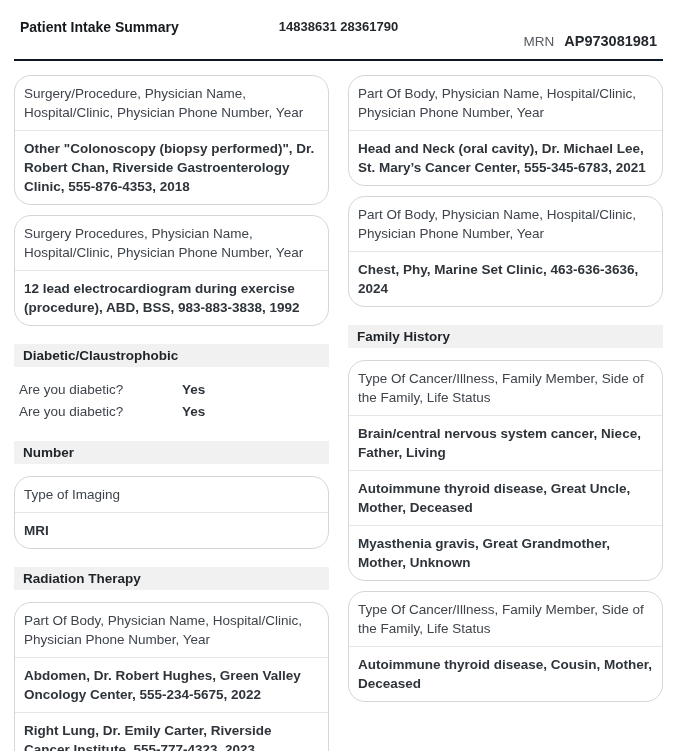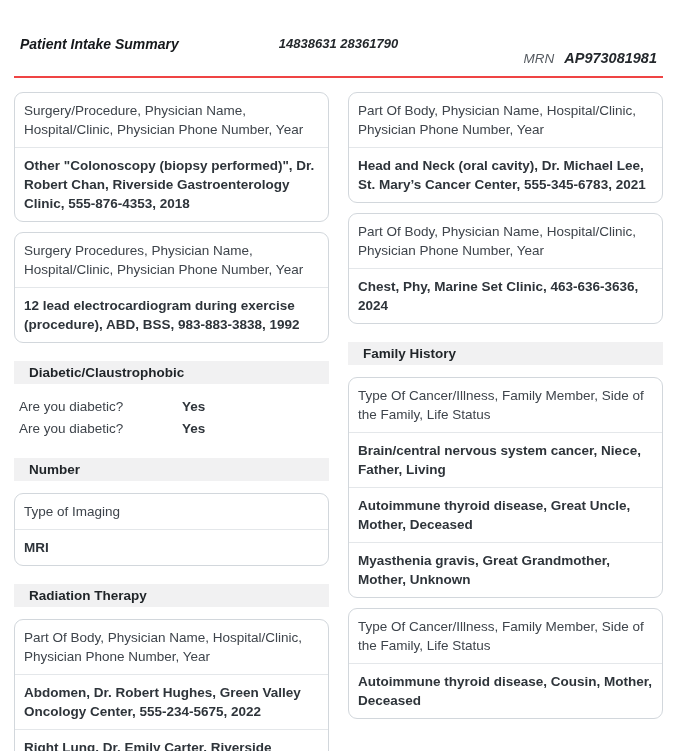--- a/index.html
+++ b/index.html
@@ -13,23 +13,22 @@
     overflow: hidden;
   }
   .page { padding: 0 14px; }
 
   
   .topbar {
     position: relative;
     display: flex;
     align-items: center;
     justify-content: space-between;
-    padding: 21px 6px 10px 6px;
-    border-bottom: 2px solid #ef4444;
-    font-style: italic;
+    padding: 4px 6px 10px 6px;
+    border-bottom: 2px solid #0f172a;
   }
   .topbar .title {
     font-weight: 700;
     font-size: 14px;
     color: #16191c;
   }
   .topbar .ids {
     position: absolute;
     left: 0; right: 0;
     text-align: center;
@@ -42,40 +41,40 @@
   .topbar .mrn-label { color: #565b61; font-size: 13.5px; font-weight: 400; margin-top: 30px; }
   .topbar .mrn-value { font-weight: 700; font-size: 14.5px; color: #24282c; }
 
   
   .columns { display: flex; gap: 19px; margin-top: 14px; }
   .col { flex: 1; min-width: 0; }
 
   
   .card {
     border: 1px solid #d2d7dc;
-    border-radius: 9px;
+    border-radius: 17px;
     background: #fff;
     margin-bottom: 10px;
     overflow: hidden;
   }
   .card .row {
     padding: 8px 9px;
     line-height: 19px;
     border-top: 1px solid #e4e7ea;
   }
   .card .row:first-child { border-top: none; }
   .row.head { color: #3e444b; font-weight: 400; }
   .row.data { color: #2e343a; font-weight: 700; }
 
   
   .section-bar {
     background: #f1f1f2;
     font-weight: 700;
     color: #1f2428;
-    padding: 3px 15px;
+    padding: 3px 9px;
     line-height: 17px;
     margin: 18px 0 12px 0;
   }
 
   
   .qa-block { margin-bottom: 2px; }
   .qa { display: flex; padding: 0 5px; line-height: 22px; }
   .qa .q { width: 163px; color: #3e444b; }
   .qa .a { font-weight: 700; color: #2e343a; }
 </style>

